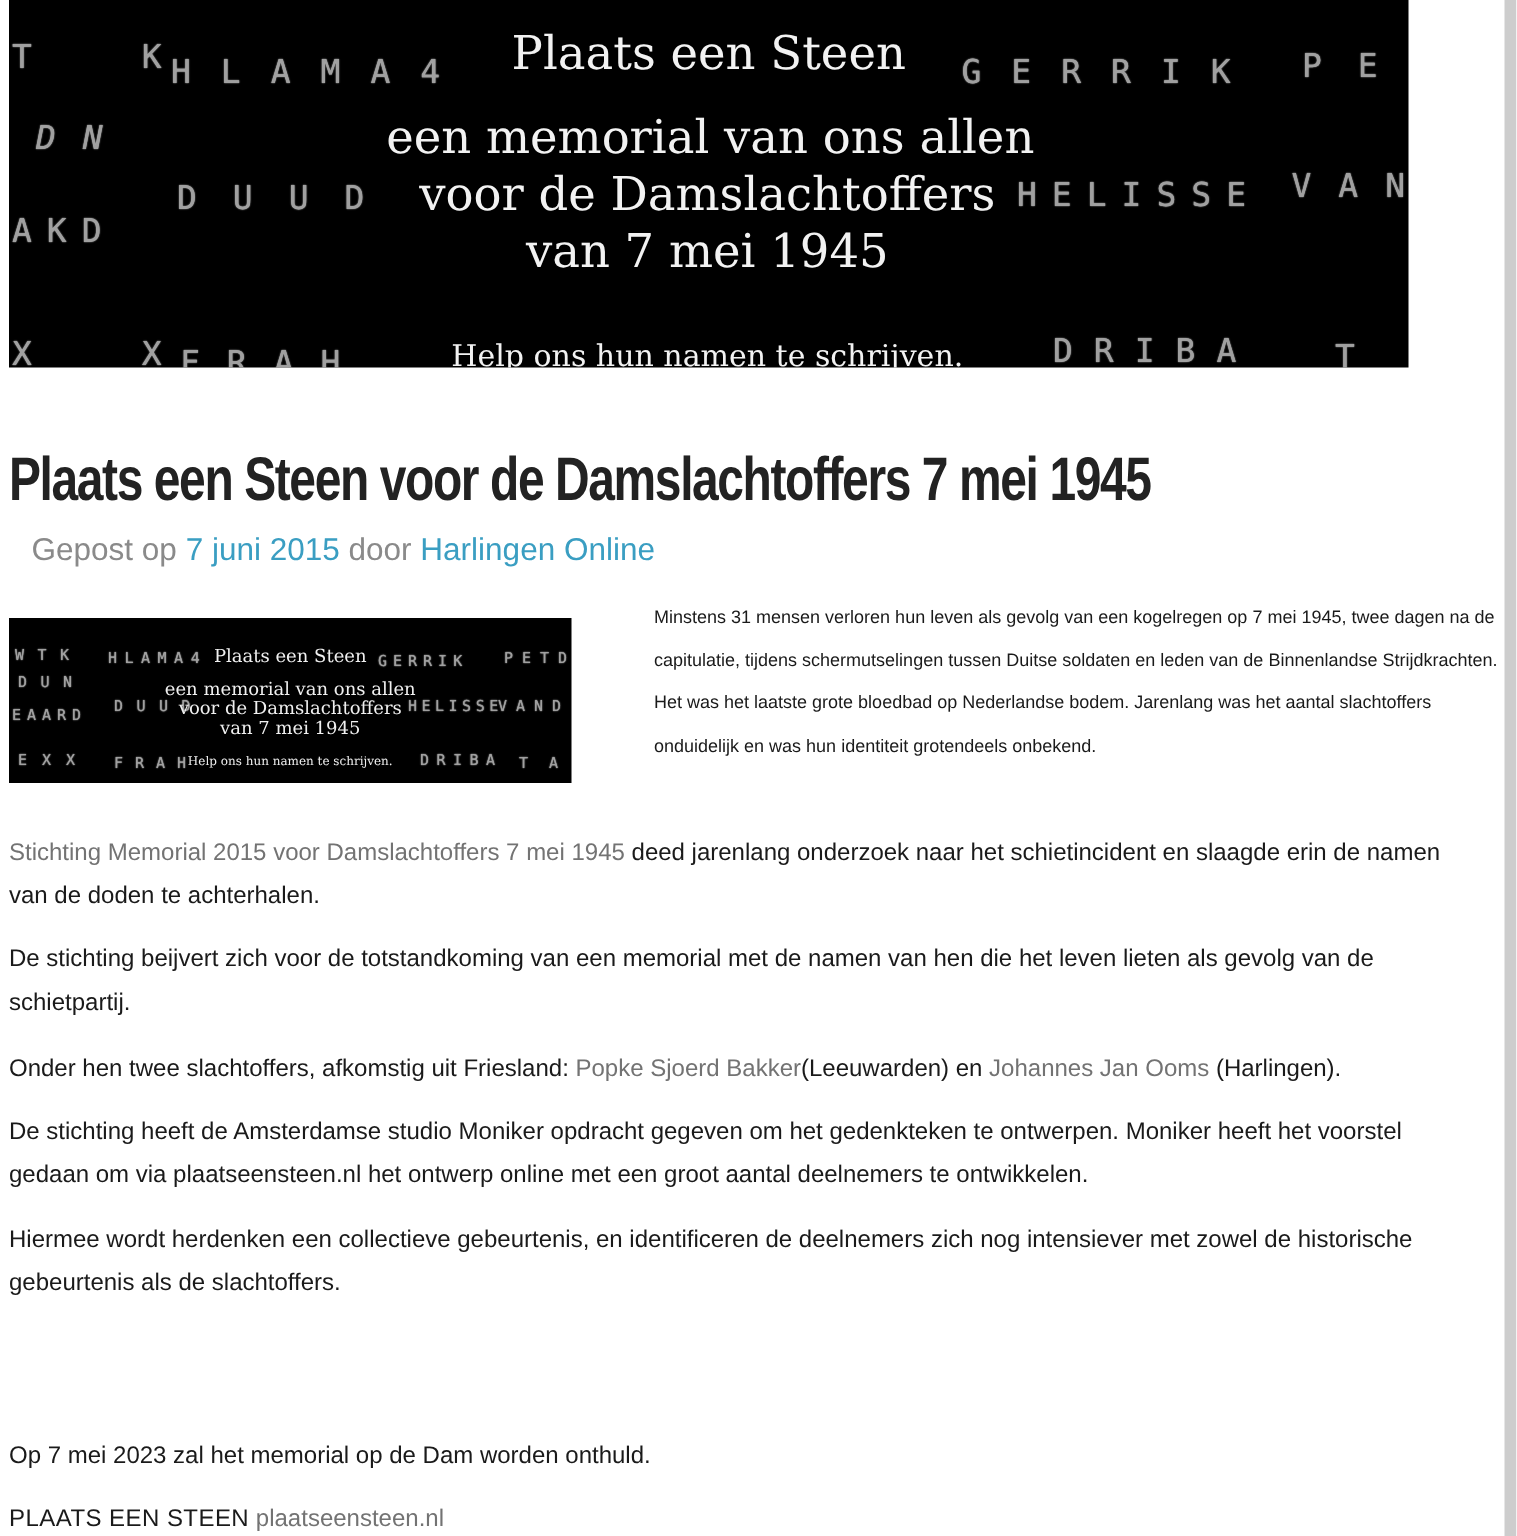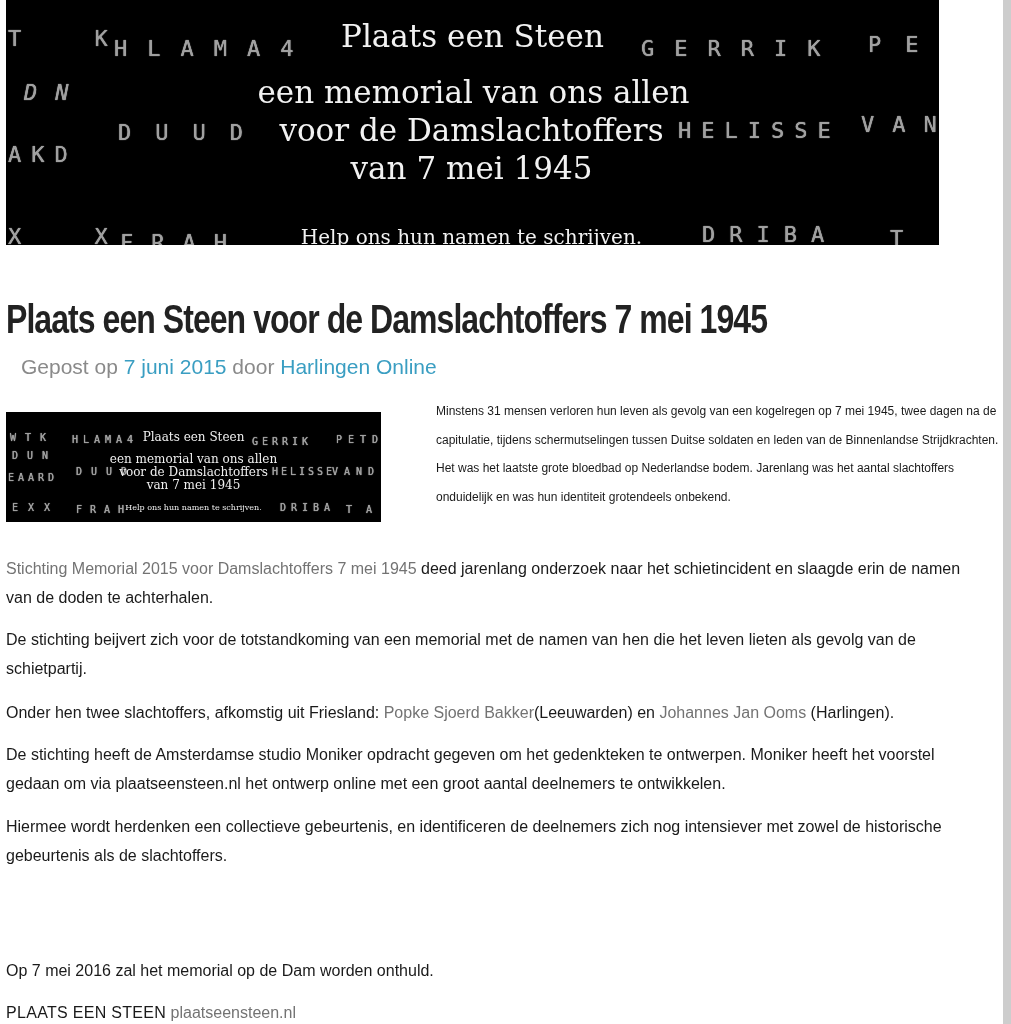--- a/index.html
+++ b/index.html
@@ -104,21 +104,21 @@
 
   <p class="body-p" style="top:698px;">
     <span>Onder hen twee slachtoffers, afkomstig uit Friesland: </span><a href="#">Popke Sjoerd Bakker</a><span>(Leeuwarden) en </span><a href="#">Johannes Jan Ooms</a><span> (Harlingen).</span>
   </p>
 
   <p class="body-p" style="top:740px;">De stichting heeft de Amsterdamse studio Moniker opdracht gegeven om het gedenkteken te ontwerpen. Moniker heeft het voorstel gedaan om via plaatseensteen.nl het ontwerp online met een groot aantal deelnemers te ontwikkelen.</p>
 
   <p class="body-p" style="top:812px;">Hiermee wordt herdenken een collectieve gebeurtenis, en identificeren de deelnemers zich nog intensiever met zowel de historische gebeurtenis als de slachtoffers.</p>
 
 
-  <p class="body-p" style="top:956px;">Op 7 mei 2016 zal het memorial op de Dam worden onthuld.</p>
+  <p class="body-p" style="top:956px;">Op 7 mei 2023 zal het memorial op de Dam worden onthuld.</p>
 
   <p class="body-p" style="top:998px;">
     <span class="caps">PLAATS EEN STEEN</span>
     <a href="#">plaatseensteen.nl</a>
   </p>
 </div>
 
 <div class="scrollbar"></div>
 
 </body></html>

